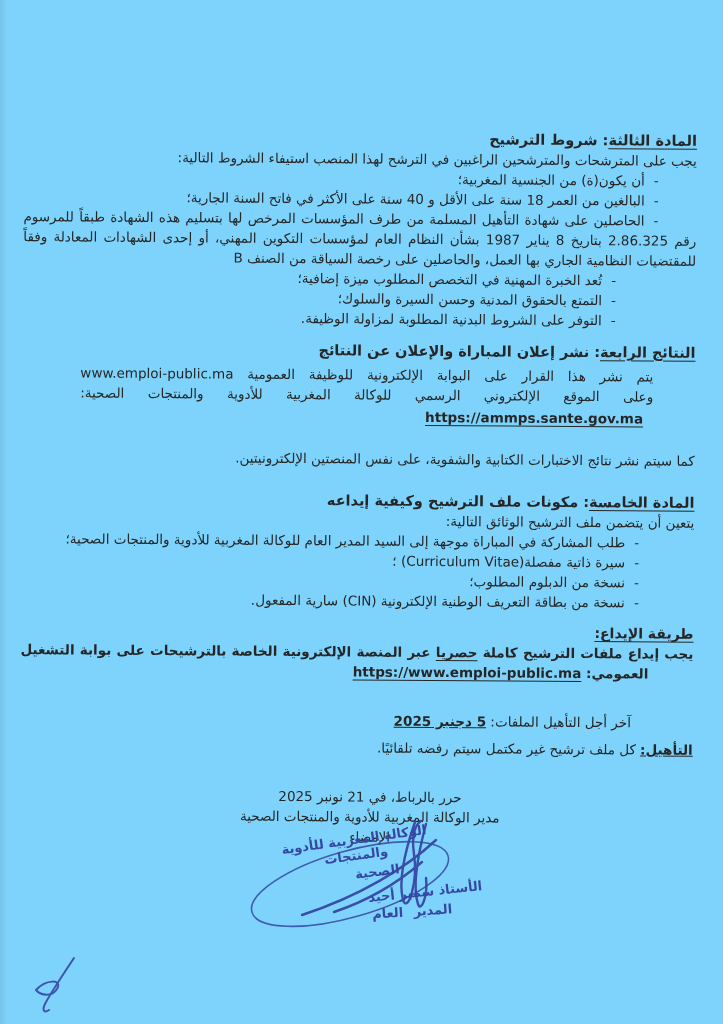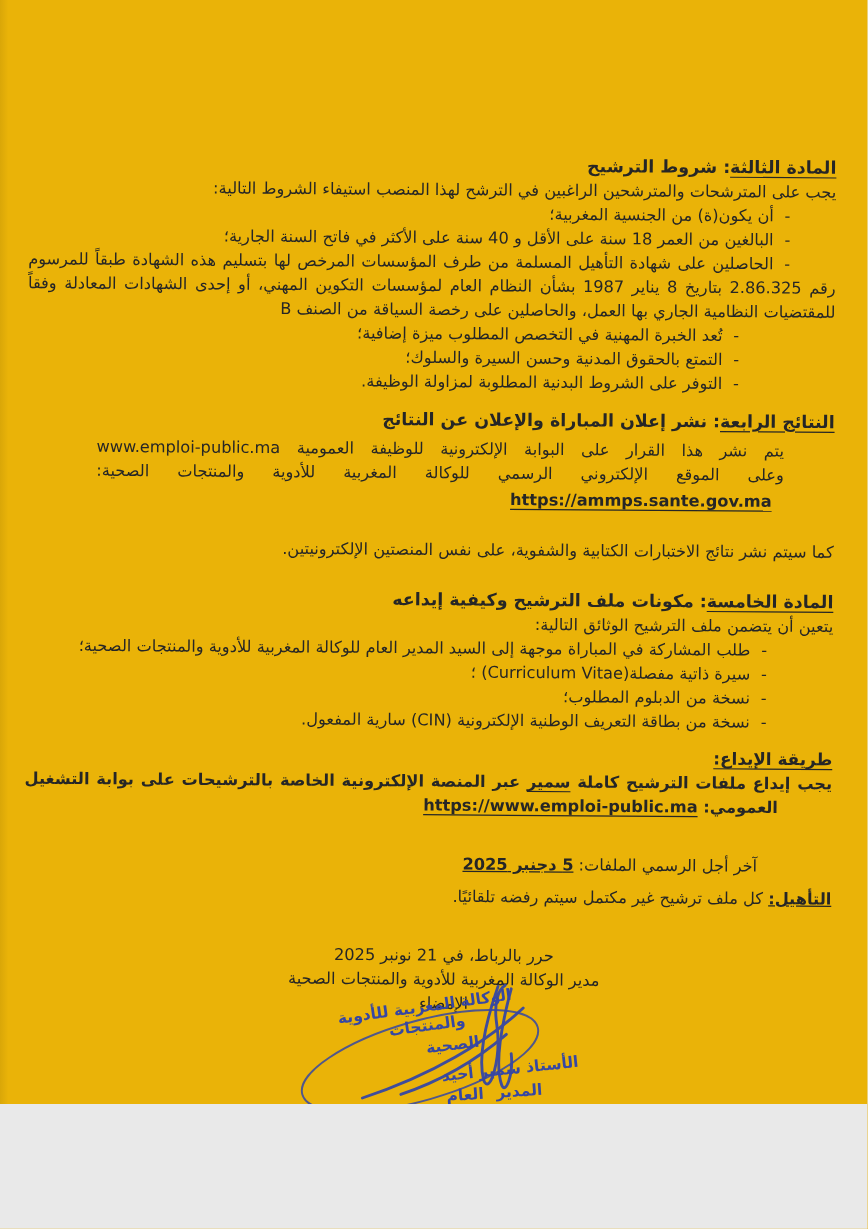--- a/index.html
+++ b/index.html
@@ -1,18 +1,18 @@
 <!DOCTYPE html>
 <html lang="ar"><head>
 <meta charset="utf-8">
 <style>
   html,body{margin:0;padding:0;background:#e9e9e9;}
   .page{
-    position:relative; width:723px; height:920px; margin:0 auto;
-    background:#eab308; overflow:hidden;
+    position:relative; width:723px; height:1024px; margin:0 auto;
+    background:#7dd3fc; overflow:hidden;
     font-family:"DejaVu Sans",sans-serif;
     color:#262626; font-size:13.5px; line-height:20px;
   }
   .scan-edge{position:absolute;left:0;top:0;width:7px;height:100%;
     background:linear-gradient(to right, rgba(0,0,0,.07), rgba(0,0,0,0));}
   .doc{
     direction:rtl; padding:131px 25px 0 25px;
     transform:rotate(0.4deg); transform-origin:top right;
   }
   .h{font-weight:bold; font-size:14.5px; margin:0;}
@@ -77,24 +77,24 @@
 
     <p class="h a5"><span class="u">المادة الخامسة</span><span>: مكونات ملف الترشيح وكيفية إيداعه</span></p>
     <p class="para">يتعين أن يتضمن ملف الترشيح الوثائق التالية:</p>
 
     <p class="bullet lvl5"><span class="dash">-</span><span>طلب المشاركة في المباراة موجهة إلى السيد المدير العام للوكالة المغربية للأدوية والمنتجات الصحية؛</span></p>
     <p class="bullet lvl5"><span class="dash">-</span><span>سيرة ذاتية مفصلة(Curriculum Vitae) ؛</span></p>
     <p class="bullet lvl5"><span class="dash">-</span><span>نسخة من الدبلوم المطلوب؛</span></p>
     <p class="bullet lvl5"><span class="dash">-</span><span>نسخة من بطاقة التعريف الوطنية الإلكترونية (CIN) سارية المفعول.</span></p>
 
     <p class="h dep-h"><span class="u">طريقة الإيداع:</span></p>
-    <div class="dep-par line-just"><span>يجب إيداع ملفات الترشيح كاملة </span><span class="ul">سمير</span><span> عبر المنصة الإلكترونية الخاصة بالترشيحات على بوابة التشغيل</span></div>
+    <div class="dep-par line-just"><span>يجب إيداع ملفات الترشيح كاملة </span><span class="ul">حصريا</span><span> عبر المنصة الإلكترونية الخاصة بالترشيحات على بوابة التشغيل</span></div>
     <div class="dep-line2"><span>العمومي: </span><span class="ul">https://www.emploi-public.ma</span></div>
 
-    <p class="para deadline"><span>آخر أجل الرسمي الملفات: </span><span class="bold">5 دجنبر 2025</span></p>
+    <p class="para deadline"><span>آخر أجل التأهيل الملفات: </span><span class="bold">5 دجنبر 2025</span></p>
 
     <p class="para note"><span class="bold">التأهيل:</span><span> كل ملف ترشيح غير مكتمل سيتم رفضه تلقائيًا.</span></p>
 
     <div class="footer">
       <div>حرر بالرباط، في 21 نونبر 2025</div>
       <div>مدير الوكالة المغربية للأدوية والمنتجات الصحية</div>
       <div>الإمضاء</div>
     </div>
   </div>
 

